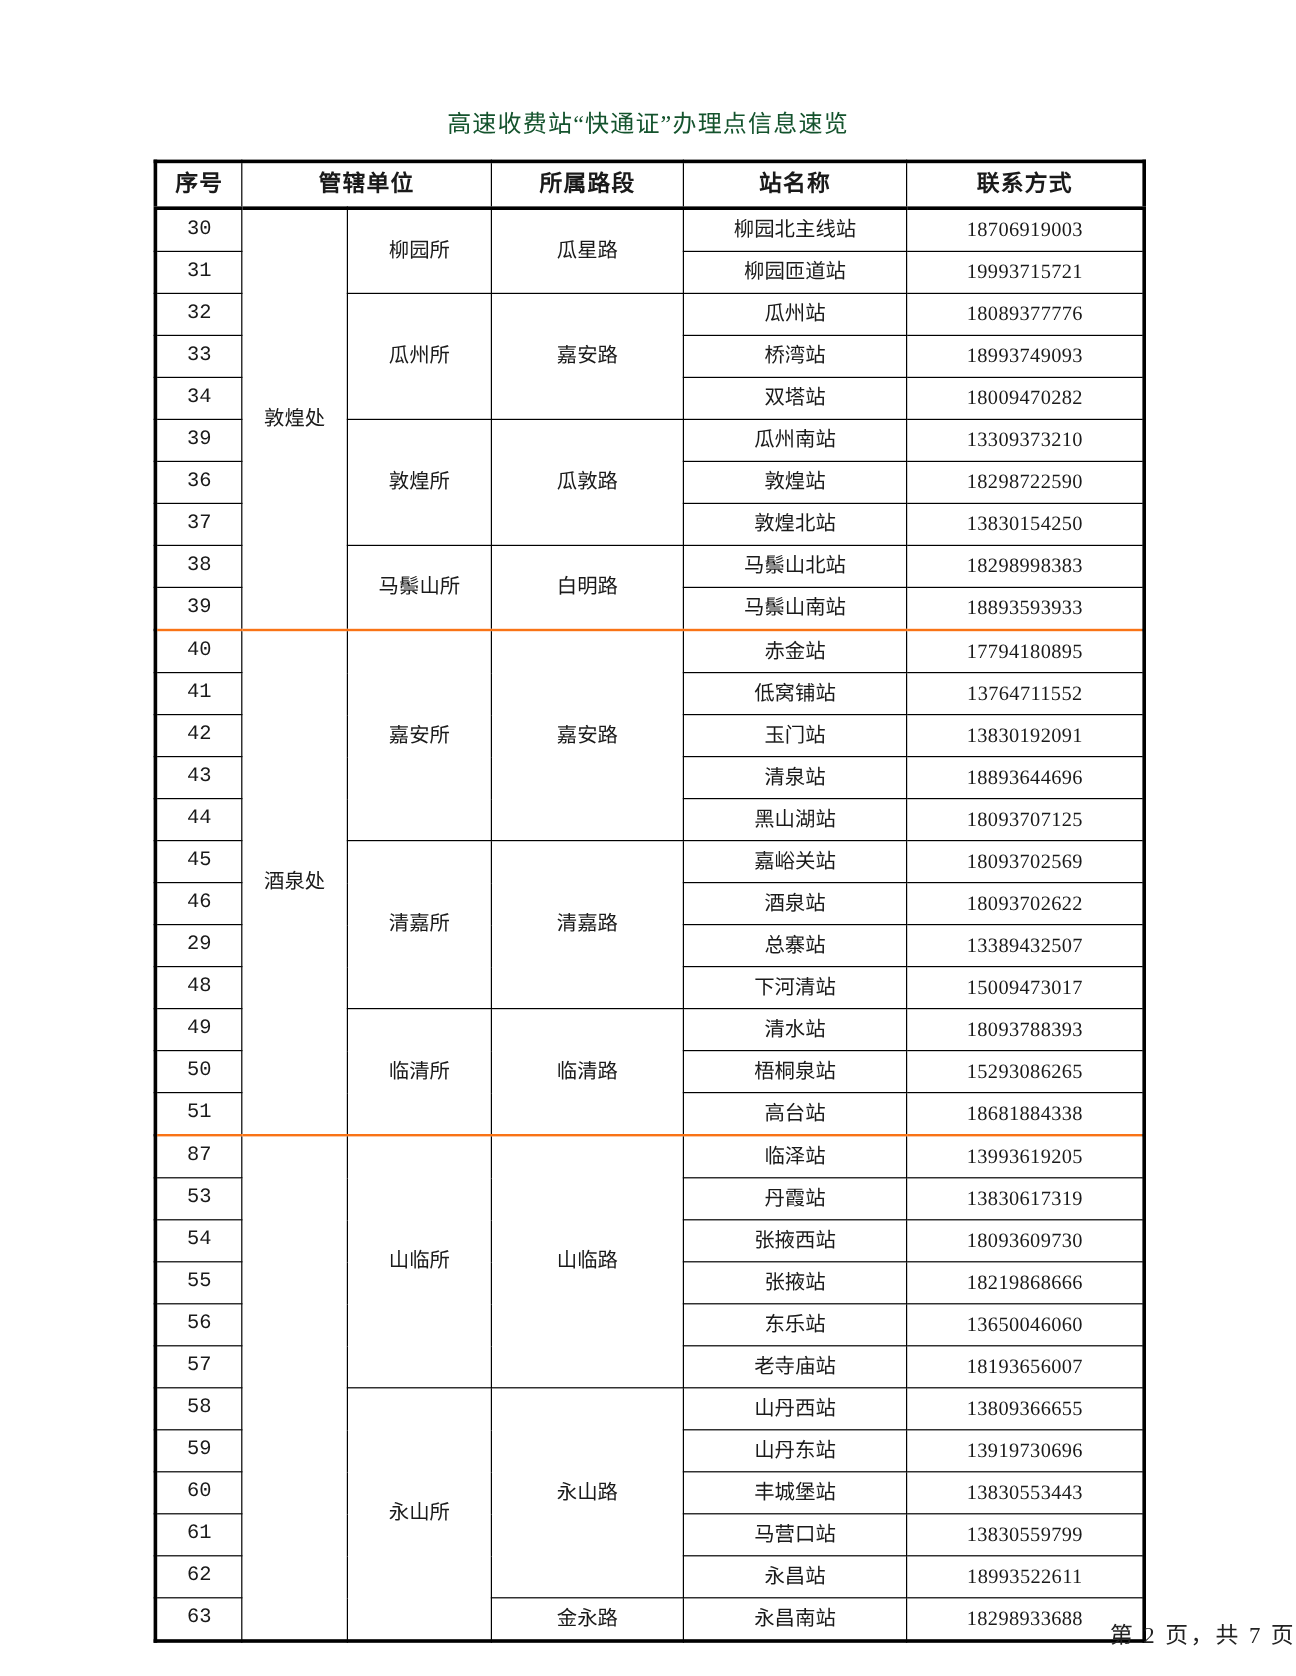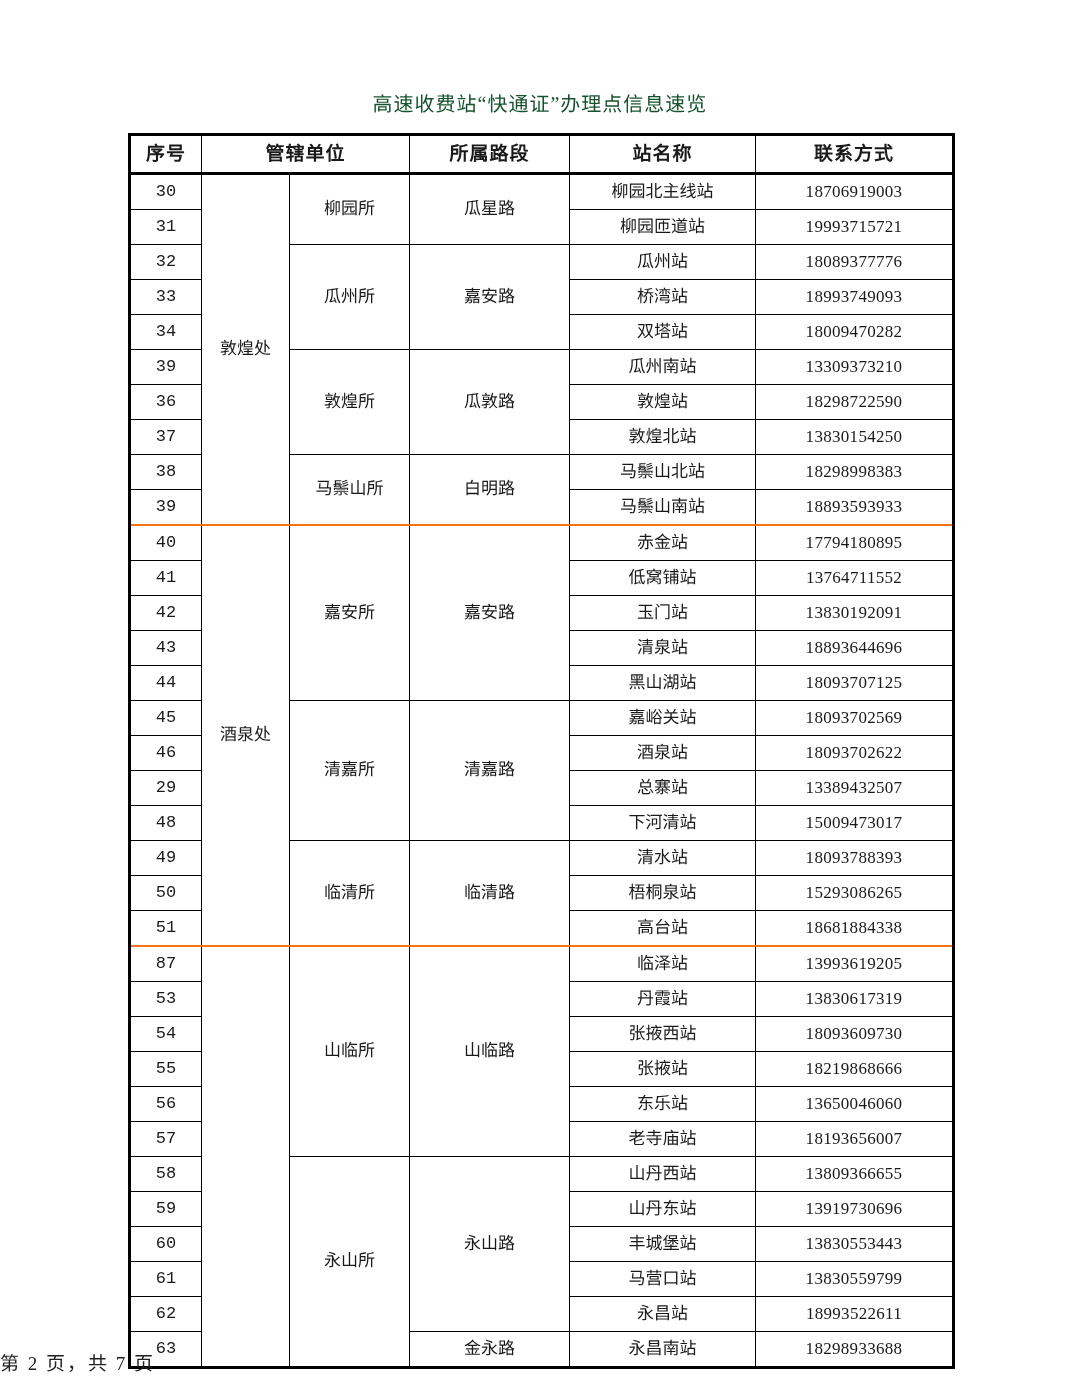--- a/index.html
+++ b/index.html
@@ -91,21 +91,21 @@
     border-top: 2px solid #f97316;
   }
   tr.sub-start > td {
     border-top: 1.6px solid #000;
   }
   .page-footer {
     position: absolute;
     left: 0;
     right: 0;
     bottom: 22px;
-    text-align: left;
+    text-align: right;
     font-size: 19px;
     letter-spacing: 2px;
     color: #222;
     font-family: "Liberation Serif", "DejaVu Serif", serif;
   }
 </style>
 </head>
 <body>
 
 <div class="page">

